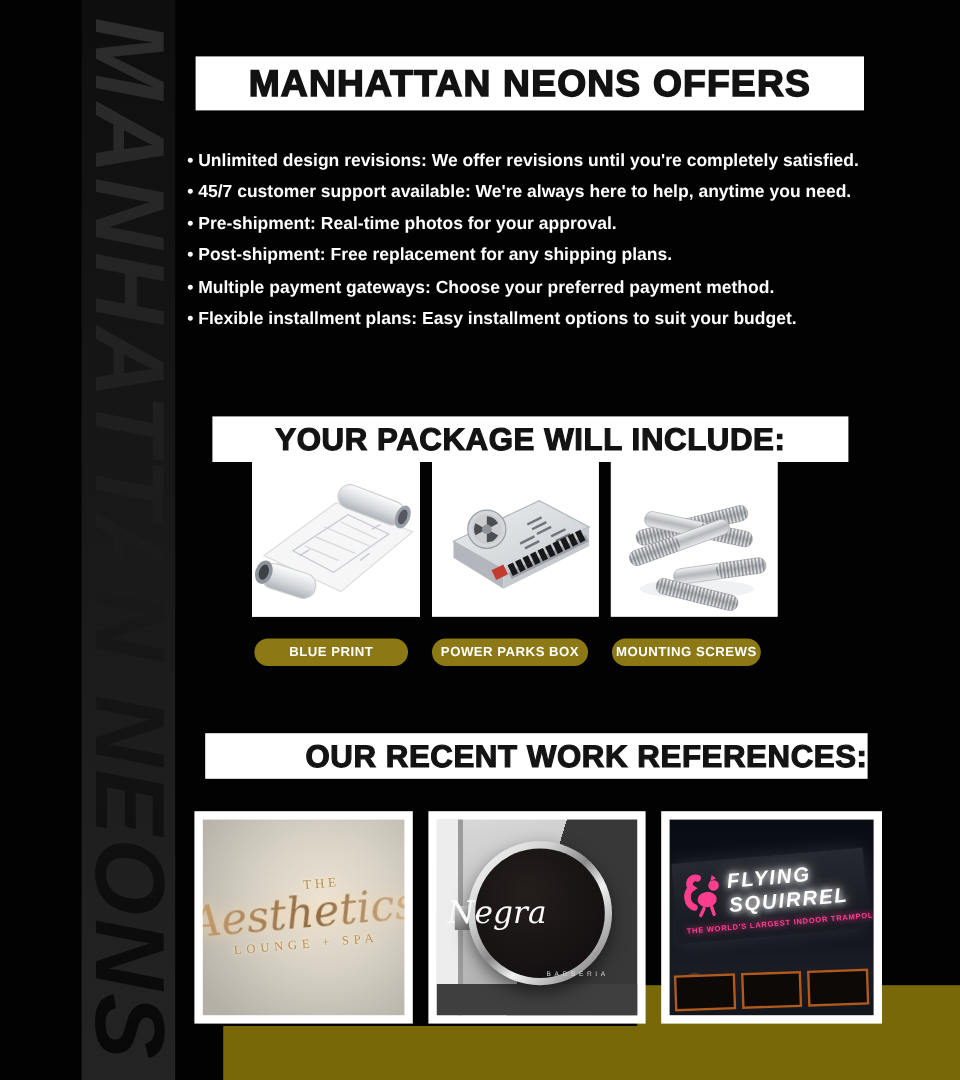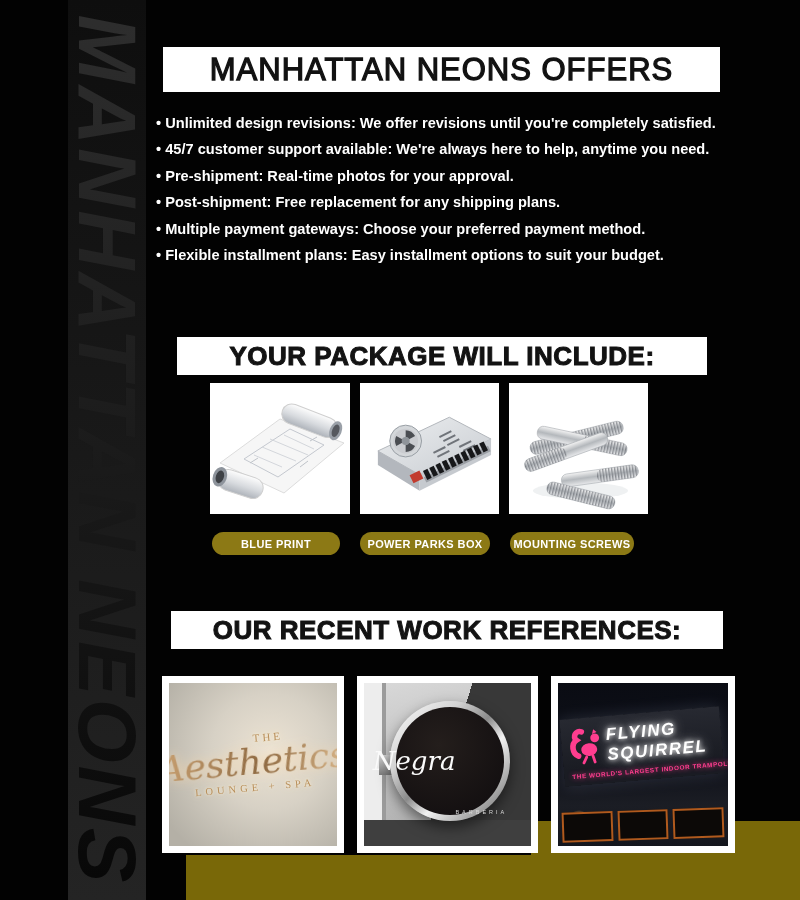--- a/index.html
+++ b/index.html
@@ -19,29 +19,29 @@
                 -webkit-background-clip:text;background-clip:text;color:transparent;}
   }
 
   
   .gold-right{position:absolute;left:531px;top:821px;width:269px;height:79px;background:#796808;}
   .gold-bottom{position:absolute;left:186px;top:855px;width:614px;height:45px;background:#796808;}
 
   
   .white-box{position:absolute;background:#ffffff;display:flex;align-items:center;justify-content:center;}
   .title-box{left:163px;top:47px;width:557px;height:45px;}
-  .title-box span{font-weight:400;font-size:31px;letter-spacing:1px;color:#121212;
+  .title-box span{font-weight:700;font-size:31px;letter-spacing:1px;color:#121212;
                   -webkit-text-stroke:1.3px #121212;white-space:nowrap;}
-  .package-box{left:177px;top:337px;width:530px;height:38px;}
-  .ref-box{left:171px;top:611px;width:552px;height:38px;}
+  .package-box{left:177px;top:347px;width:530px;height:38px;}
+  .ref-box{left:171px;top:611px;width:552px;height:38px;justify-content:flex-end;}
   .h2-text{font-weight:900;font-size:26px;letter-spacing:.5px;color:#131313;
            -webkit-text-stroke:1px #131313;white-space:nowrap;}
 
   
-  .bullets{position:absolute;left:156px;top:110px;width:625px;margin:0;padding:0;}
+  .bullets{position:absolute;left:156px;top:121px;width:625px;margin:0;padding:0;}
   .bullets li{list-style:none;color:#ffffff;font-weight:700;font-size:14.6px;
               line-height:26.4px;white-space:nowrap;}
   .bullets li::before{content:"• ";}
 
   
   .card{position:absolute;top:383px;height:131px;background:#ffffff;}
   .card svg{display:block;width:100%;height:100%;}
   .card1{left:210px;width:140px;}
   .card2{left:360px;width:139px;}
   .card3{left:509px;width:139px;}

